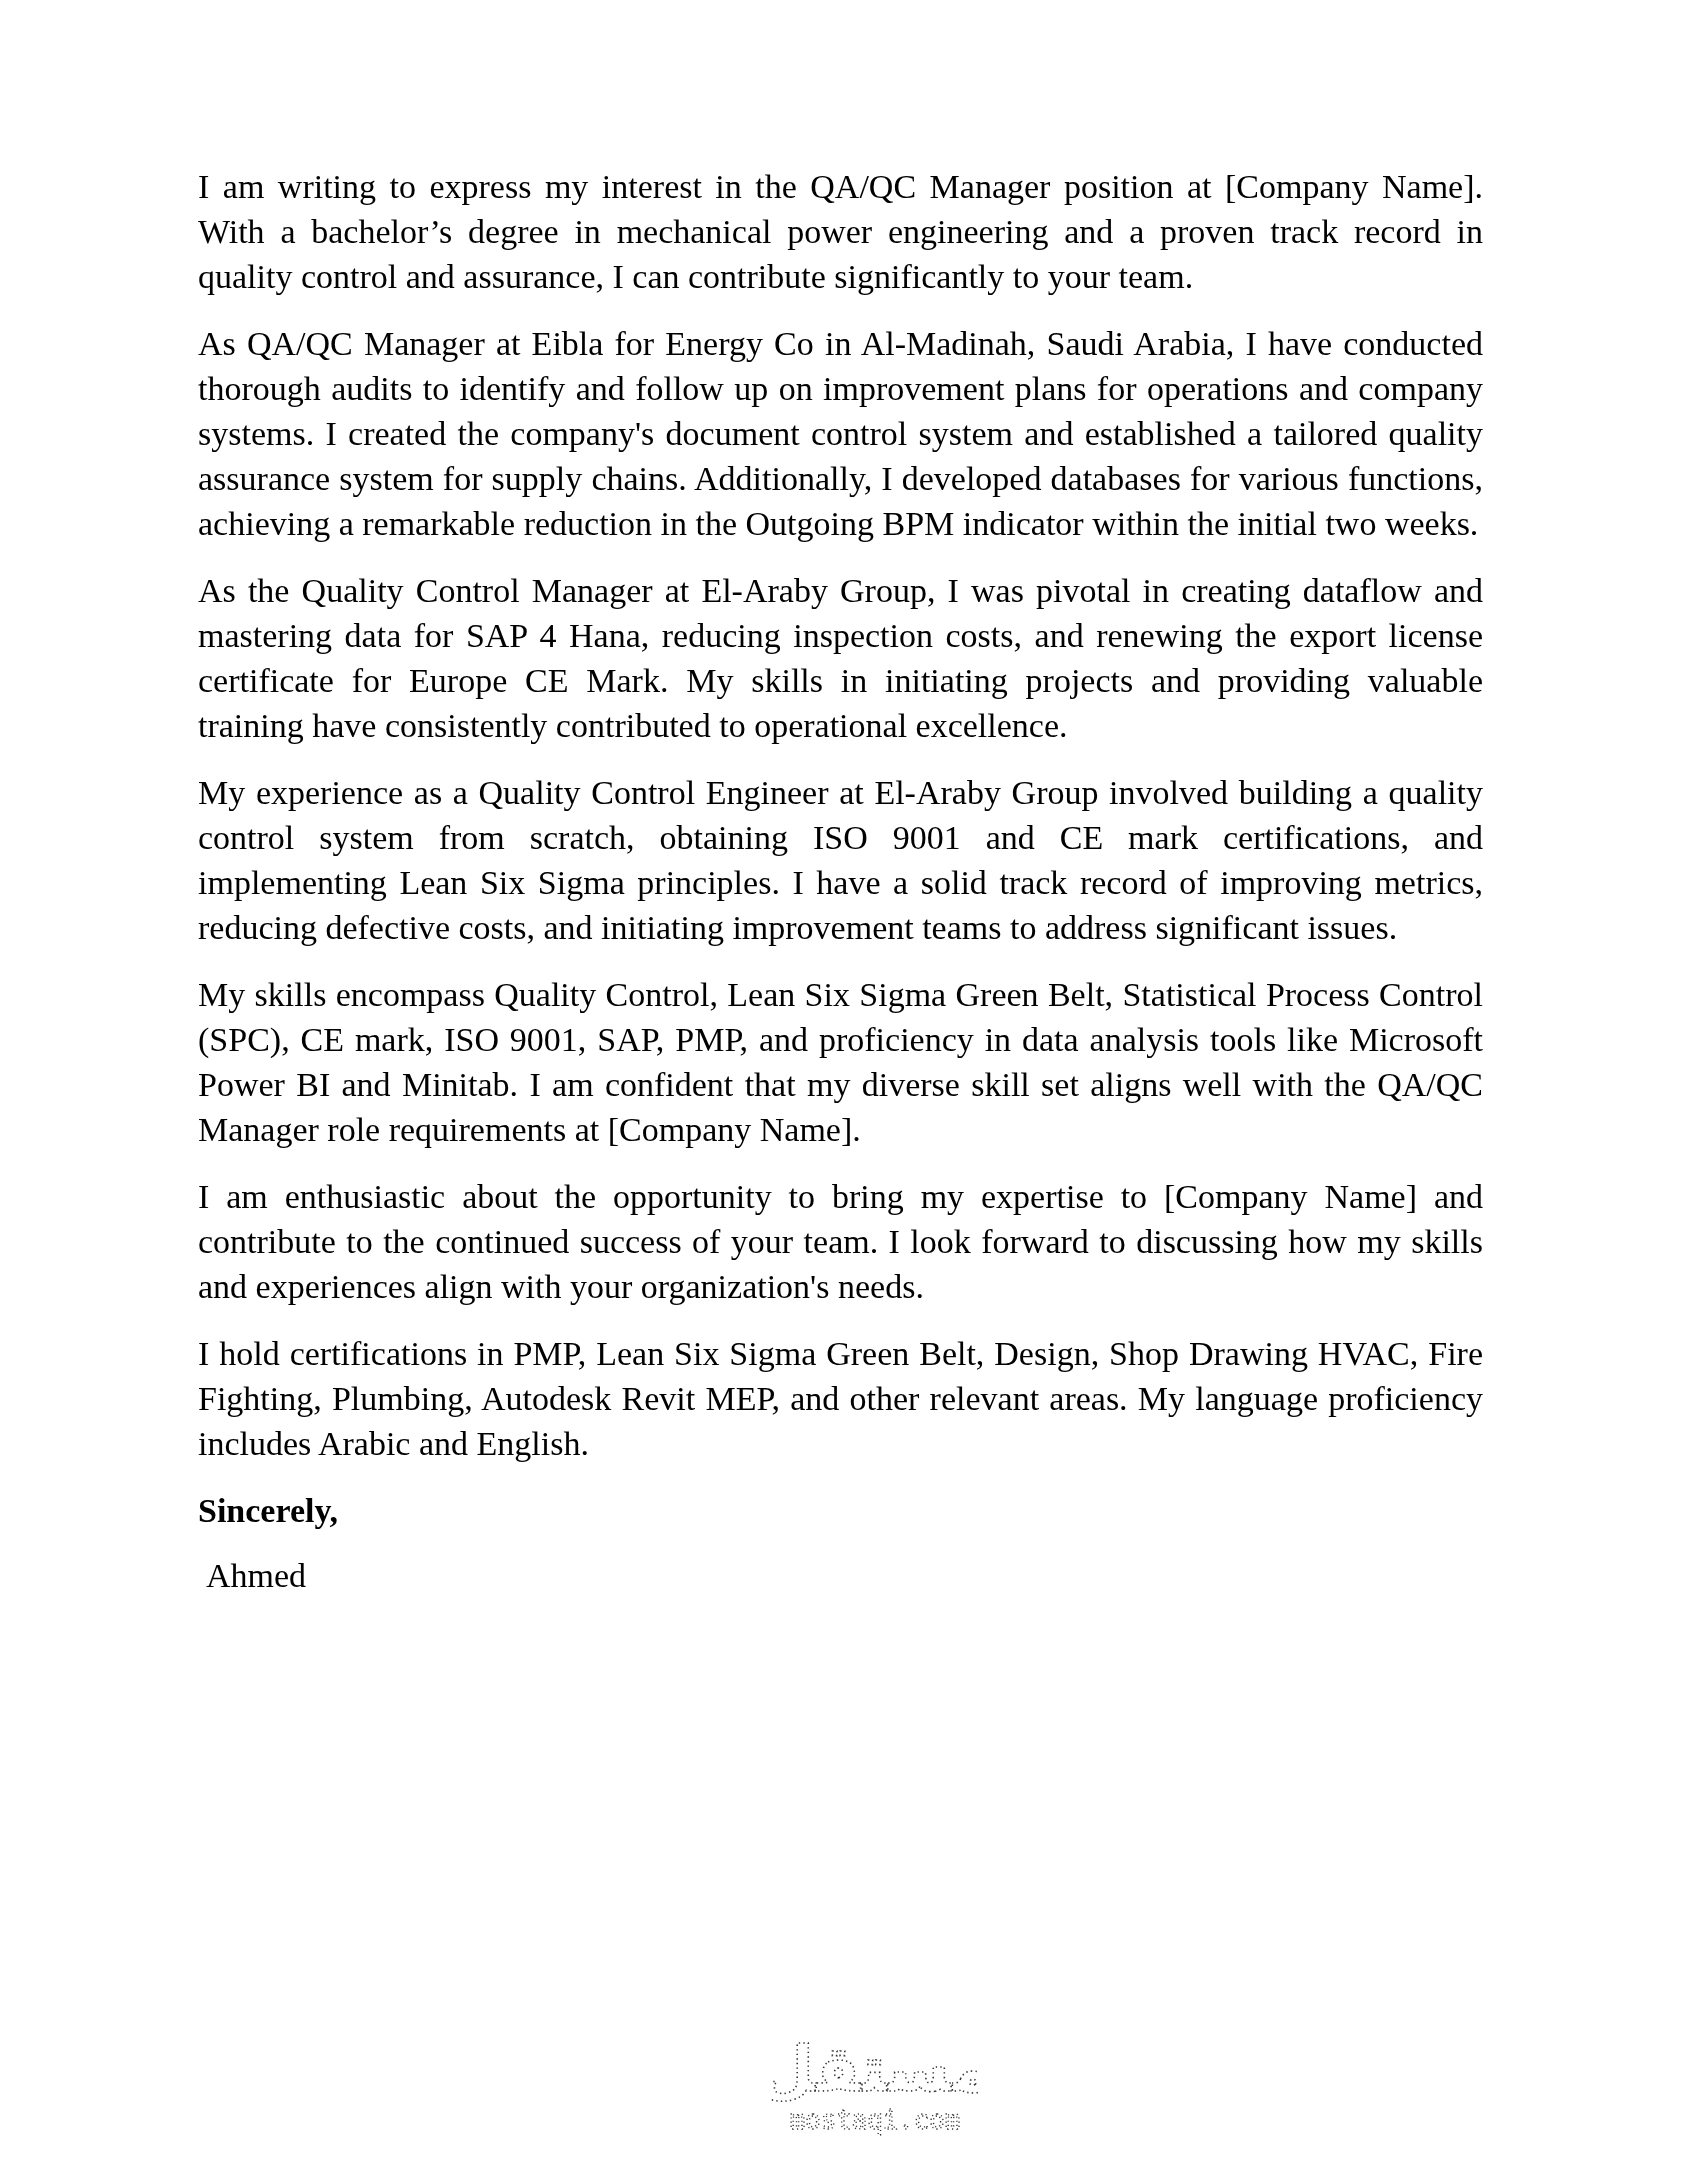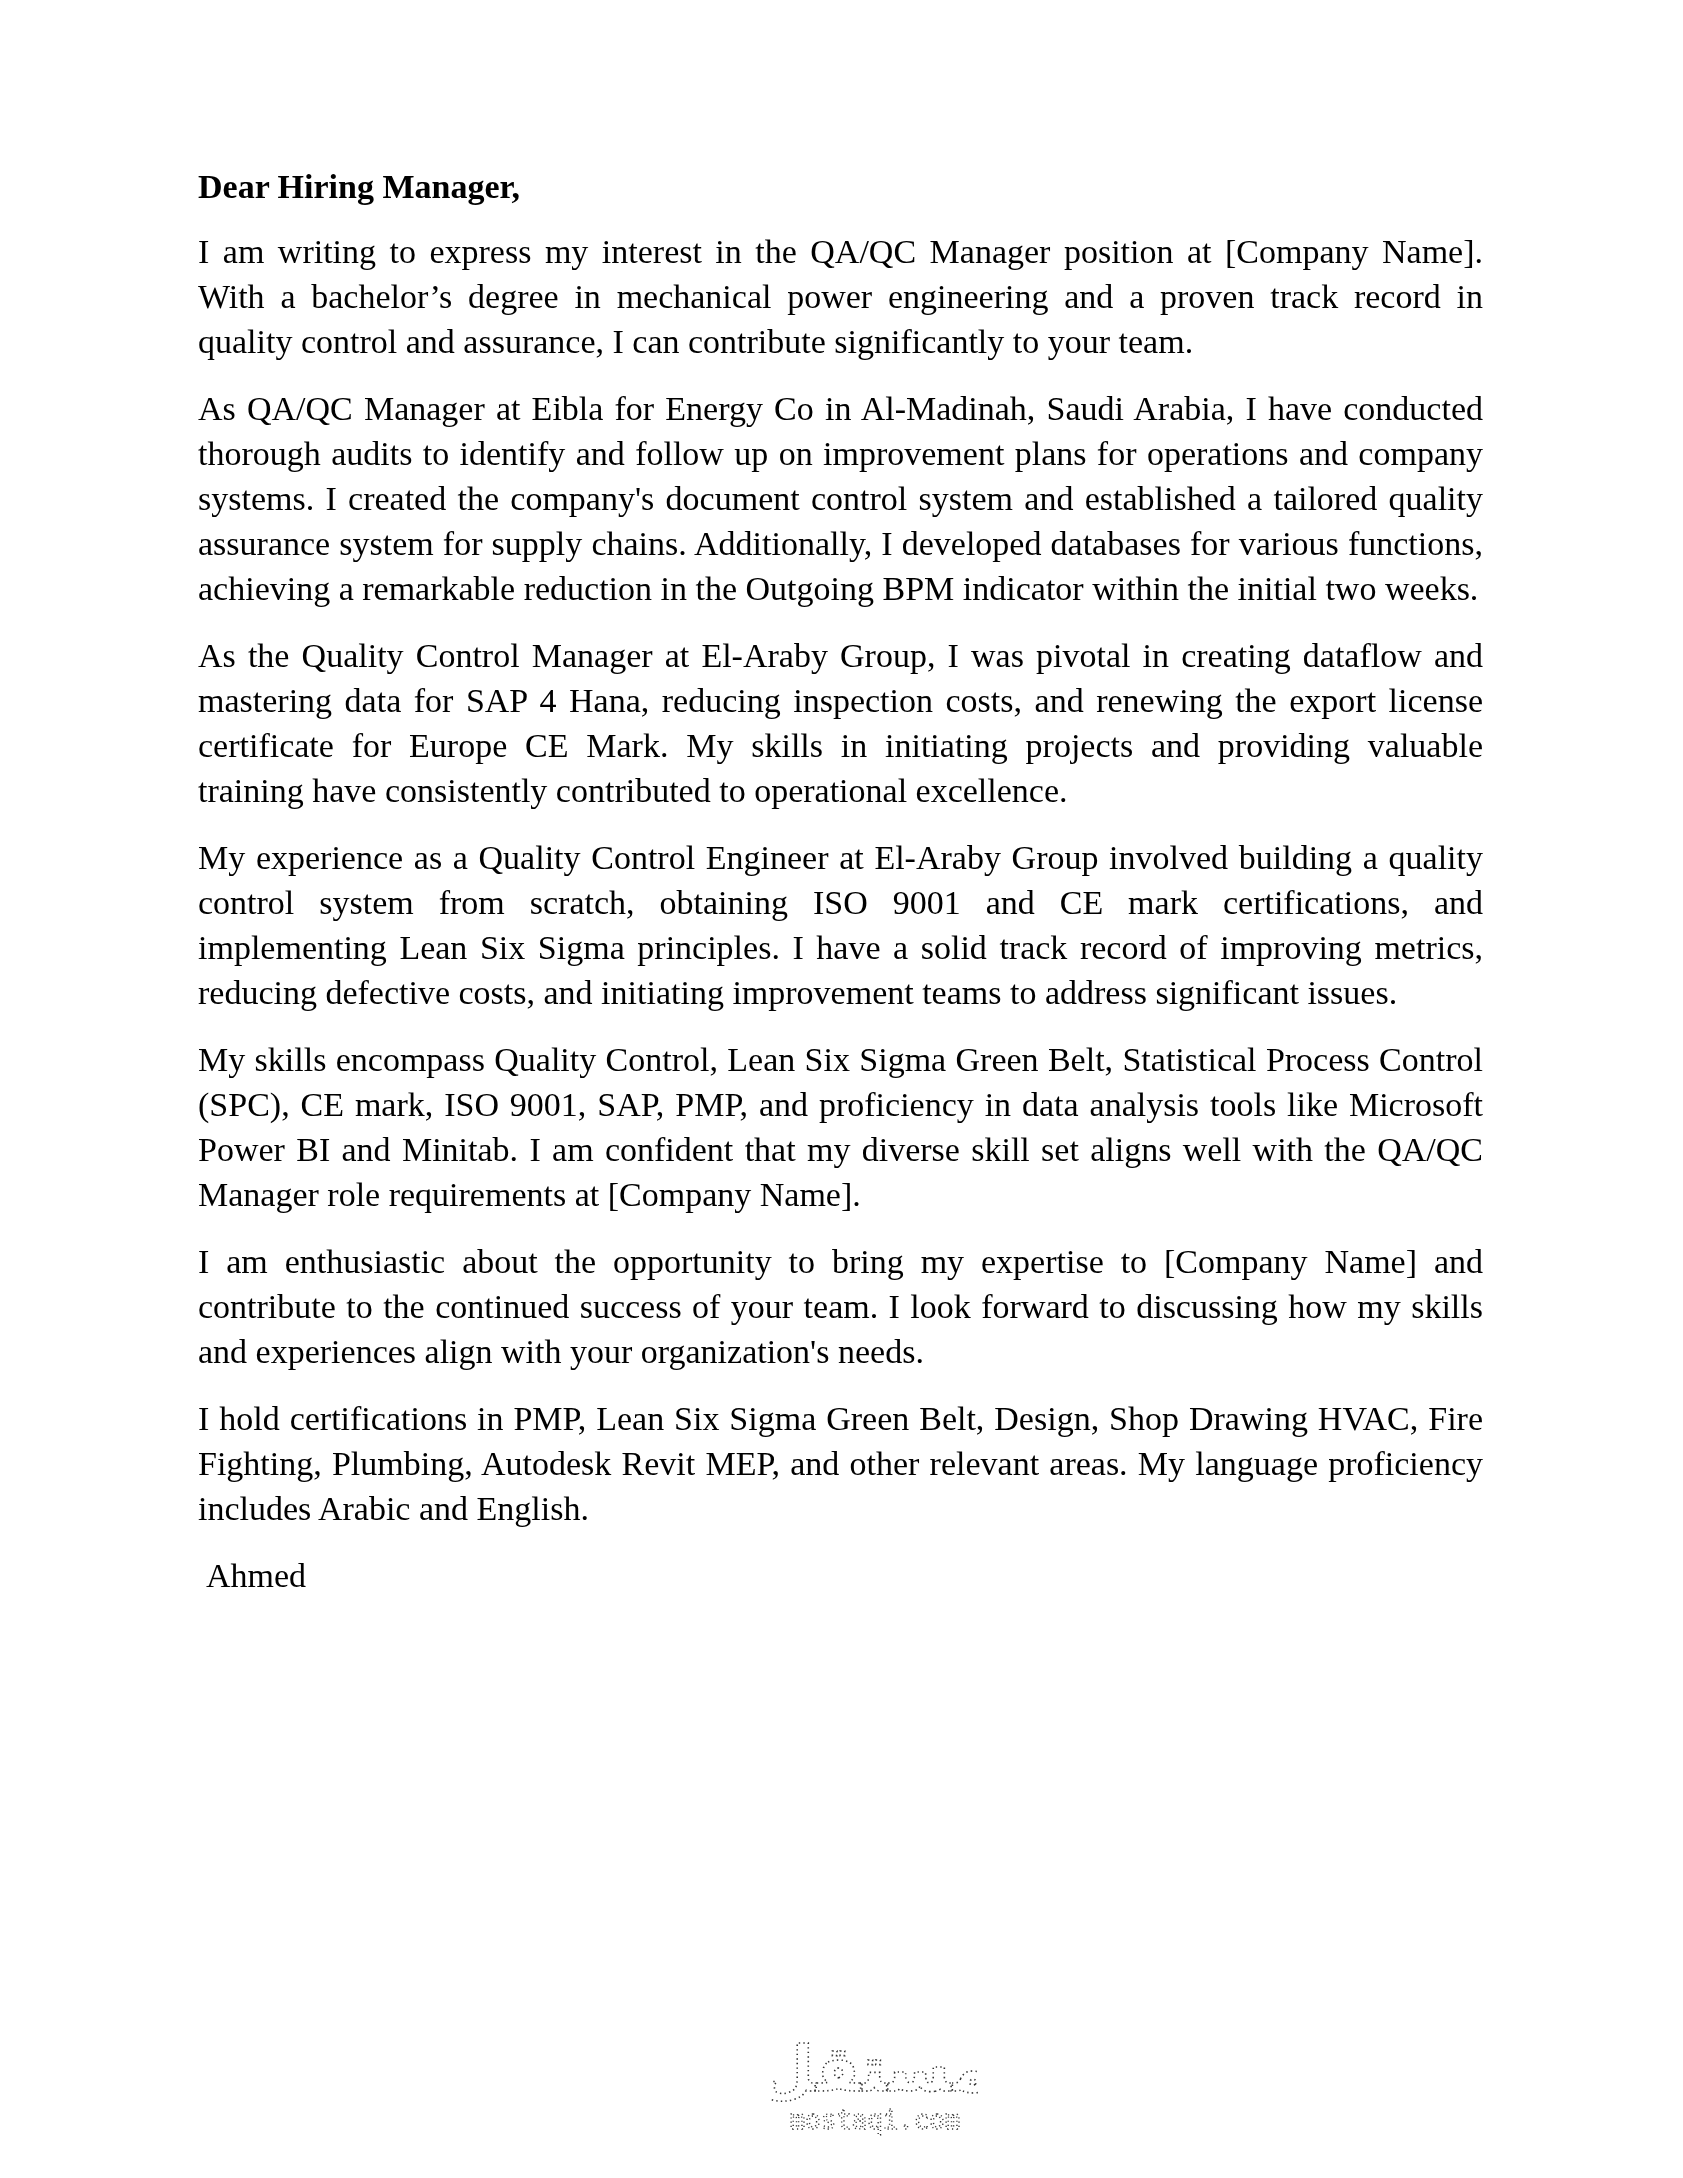--- a/index.html
+++ b/index.html
@@ -67,28 +67,28 @@
     fill: none;
     stroke: #333333;
     stroke-width: 1.4;
     stroke-dasharray: 1.2 3;
   }
 </style>
 </head>
 <body>
 
 <div class="page">
-  <p class="salutation">Dear Hiring Manager,</p>
   <p class="para">I am writing to express my interest in the QA/QC Manager position at [Company Name]. With a bachelor’s degree in mechanical power engineering and a proven track record in quality control and assurance, I can contribute significantly to your team.</p>
   <p class="para">As QA/QC Manager at Eibla for Energy Co in Al-Madinah, Saudi Arabia, I have conducted thorough audits to identify and follow up on improvement plans for operations and company systems. I created the company's document control system and established a tailored quality assurance system for supply chains. Additionally, I developed databases for various functions, achieving a remarkable reduction in the Outgoing BPM indicator within the initial two weeks.</p>
   <p class="para">As the Quality Control Manager at El-Araby Group, I was pivotal in creating dataflow and mastering data for SAP 4 Hana, reducing inspection costs, and renewing the export license certificate for Europe CE Mark. My skills in initiating projects and providing valuable training have consistently contributed to operational excellence.</p>
   <p class="para">My experience as a Quality Control Engineer at El-Araby Group involved building a quality control system from scratch, obtaining ISO 9001 and CE mark certifications, and implementing Lean Six Sigma principles. I have a solid track record of improving metrics, reducing defective costs, and initiating improvement teams to address significant issues.</p>
   <p class="para">My skills encompass Quality Control, Lean Six Sigma Green Belt, Statistical Process Control (SPC), CE mark, ISO 9001, SAP, PMP, and proficiency in data analysis tools like Microsoft Power BI and Minitab. I am confident that my diverse skill set aligns well with the QA/QC Manager role requirements at [Company Name].</p>
   <p class="para">I am enthusiastic about the opportunity to bring my expertise to [Company Name] and contribute to the continued success of your team. I look forward to discussing how my skills and experiences align with your organization's needs.</p>
   <p class="para">I hold certifications in PMP, Lean Six Sigma Green Belt, Design, Shop Drawing HVAC, Fire Fighting, Plumbing, Autodesk Revit MEP, and other relevant areas. My language proficiency includes Arabic and English.</p>
+  <p class="closing">Sincerely,</p>
   <p class="signature">Ahmed</p>
 </div>
 
 <div class="watermark">
   <svg width="208" height="109" viewBox="0 0 210 110">
     <text class="wm-arabic" x="105" y="62" text-anchor="middle" direction="rtl">مستقل</text>
     <text class="wm-latin" x="105" y="100" text-anchor="middle">mostaqi.com</text>
   </svg>
 </div>
 

